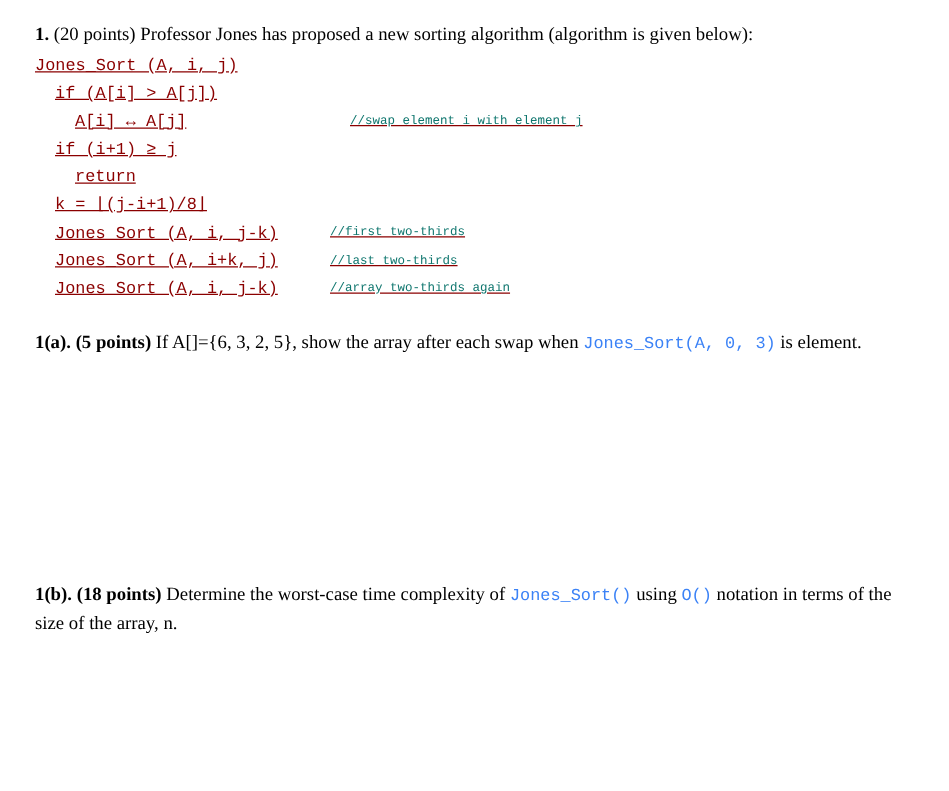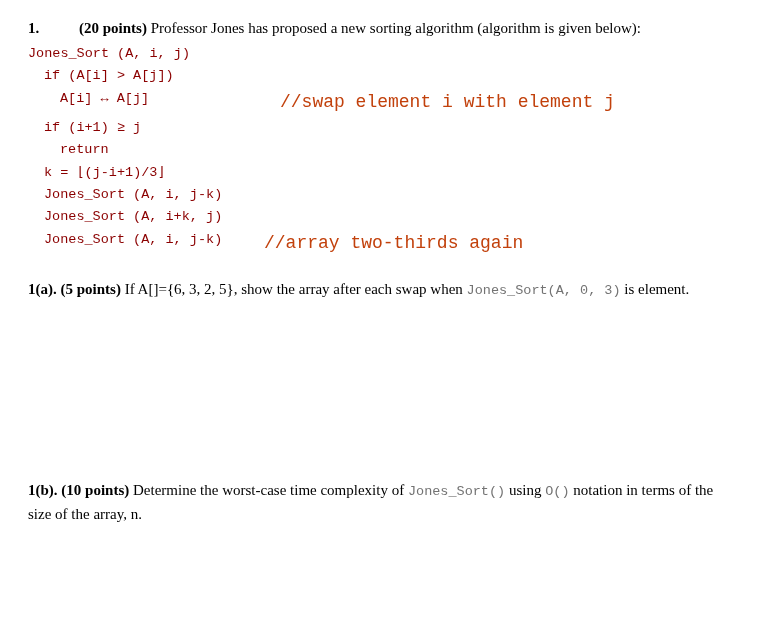--- a/index.html
+++ b/index.html
@@ -28,33 +28,34 @@
 
     .code-indent-1 {
       padding-left: 16px;
     }
 
     .code-indent-2 {
       padding-left: 32px;
     }
 
     .code-comment {
-      color: #c2410c;
+      color: #0f766e;
       font-family: "Courier New", Courier, monospace;
-      font-size: 18px;
+      font-size: 10px;
       margin-left: 60px;
     }
 
     .code-comment-inline {
       margin-left: 20px;
     }
 
     .code-row {
       display: flex;
-      align-items: flex-start;
+      align-items: center;
+      text-decoration: underline;
     }
 
     .code-text {
       color: #8B0000;
       font-family: "Courier New", Courier, monospace;
       font-size: 13.5px;
     }
 
     .sub-question {
       margin-top: 18px;
@@ -66,33 +67,33 @@
       display: inline;
     }
 
     .sub-question-text {
       display: inline;
     }
 
     .inline-code {
       font-family: "Courier New", Courier, monospace;
       font-size: 13.5px;
-      color: #737373;
+      color: #3b82f6;
     }
 
     .divider-space {
       height: 160px;
     }
   </style>
 </head>
 <body>
 
 <div>
   <span style="font-weight:bold;">1.</span>
-  <span style="font-weight:bold;margin-left:36px;">(20 points)</span>
+  <span style="font-weight:normal;">(20 points)</span>
   <span>Professor Jones has proposed a new sorting algorithm (algorithm is given below):</span>
 </div>
 
 <div class="code-block" style="margin-top: 6px;">
 
   <div class="code-row">
     <span class="code-text">Jones_Sort (A, i, j)</span>
   </div>
 
   <div class="code-row code-indent-1">
@@ -106,43 +107,45 @@
 
   <div class="code-row code-indent-1">
     <span class="code-text">if (i+1) ≥ j</span>
   </div>
 
   <div class="code-row code-indent-2">
     <span class="code-text">return</span>
   </div>
 
   <div class="code-row code-indent-1">
-    <span class="code-text">k = ⌊(j-i+1)/3⌋</span>
+    <span class="code-text">k = ⌊(j-i+1)/8⌋</span>
   </div>
 
   <div class="code-row code-indent-1">
     <span class="code-text" style="min-width: 200px;">Jones_Sort (A, i, j-k)</span>
+    <span class="code-comment code-comment-inline">//first two-thirds</span>
   </div>
 
   <div class="code-row code-indent-1">
     <span class="code-text" style="min-width: 200px;">Jones_Sort (A, i+k, j)</span>
+    <span class="code-comment code-comment-inline">//last two-thirds</span>
   </div>
 
   <div class="code-row code-indent-1">
     <span class="code-text" style="min-width: 200px;">Jones_Sort (A, i, j-k)</span>
     <span class="code-comment code-comment-inline">//array two-thirds again</span>
   </div>
 
 </div>
 
 <div class="sub-question">
   <span class="sub-question-header">1(a).</span>
   <span style="font-weight: bold;">(5 points)</span>
   <span class="sub-question-text">If A[]={6, 3, 2, 5}, show the array after each swap when </span><span class="inline-code">Jones_Sort(A, 0, 3)</span><span class="sub-question-text"> is element.</span>
 </div>
 
 <div class="divider-space"></div>
 
 <div class="sub-question">
   <span class="sub-question-header">1(b).</span>
-  <span style="font-weight: bold;">(10 points)</span>
+  <span style="font-weight: bold;">(18 points)</span>
   <span class="sub-question-text">Determine the worst-case time complexity of </span><span class="inline-code">Jones_Sort()</span><span class="sub-question-text"> using </span><span class="inline-code">O()</span><span class="sub-question-text"> notation in terms of the size of the array, n.</span>
 </div>
 
 </body></html>

